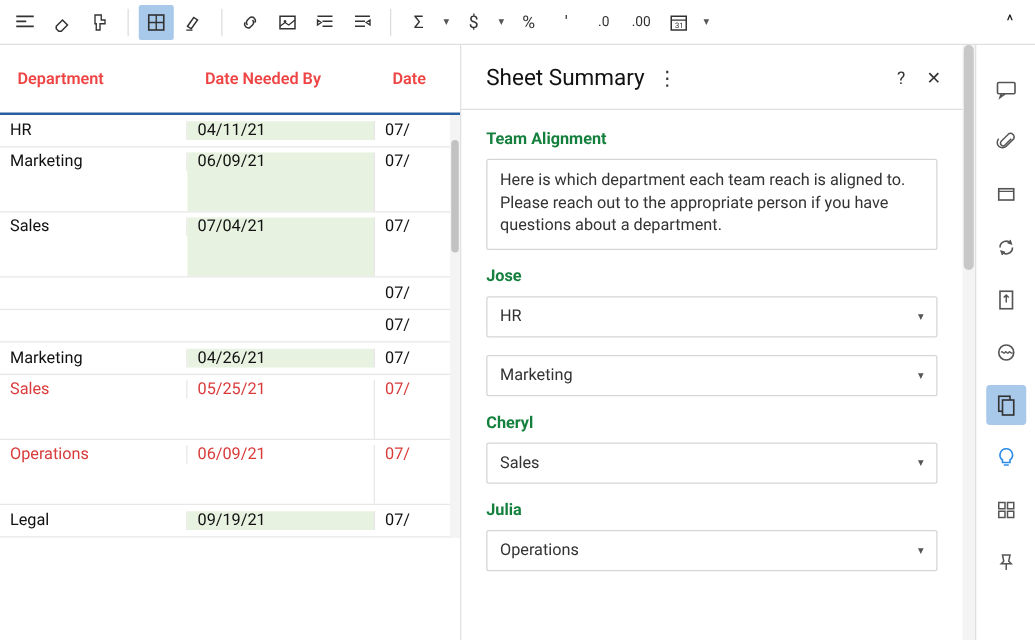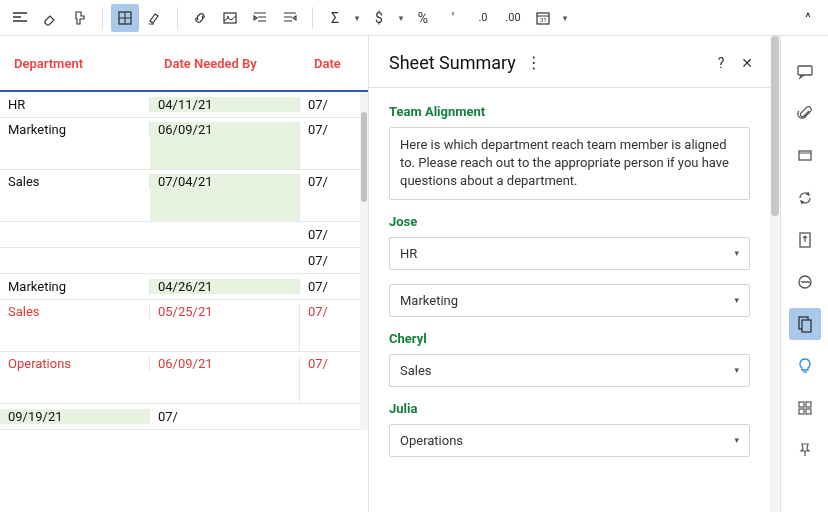--- a/index.html
+++ b/index.html
@@ -354,20 +354,21 @@
           <div class="cell1 red-text">Sales</div>
           <div class="cell2 red-text" style="height: 100%;">05/25/21</div>
           <div class="cell3 red-text">07/</div>
         </div>
         <div class="grid-row tall">
           <div class="cell1 red-text">Operations</div>
           <div class="cell2 red-text" style="height: 100%;">06/09/21</div>
           <div class="cell3 red-text">07/</div>
         </div>
         <div class="grid-row">
+          <div class="cell1">Legal</div>
           <div class="cell2 green">09/19/21</div>
           <div class="cell3">07/</div>
         </div>
         <div class="scroll-track">
           <div class="scroll-thumb"></div>
         </div>
     </div>
   </div>
 
   <div class="panel">
@@ -375,21 +376,21 @@
       <div class="panel-title">Sheet Summary</div>
       <div class="panel-menu">⋮</div>
       <div class="panel-spacer"></div>
       <div class="panel-help">?</div>
       <div class="panel-close">✕</div>
     </div>
     <div class="panel-body">
 
       <div class="field-block">
         <div class="field-label">Team Alignment</div>
-        <div class="field-textarea">Here is which department reach team member is aligned to. Please reach out to the appropriate person if you have questions about a department.</div>
+        <div class="field-textarea">Here is which department each team reach is aligned to. Please reach out to the appropriate person if you have questions about a department.</div>
       </div>
 
       <div class="field-block">
         <div class="field-label">Jose</div>
         <div class="field-select">
           <span>HR</span>
           <span class="select-caret">▾</span>
         </div>
       </div>
 

